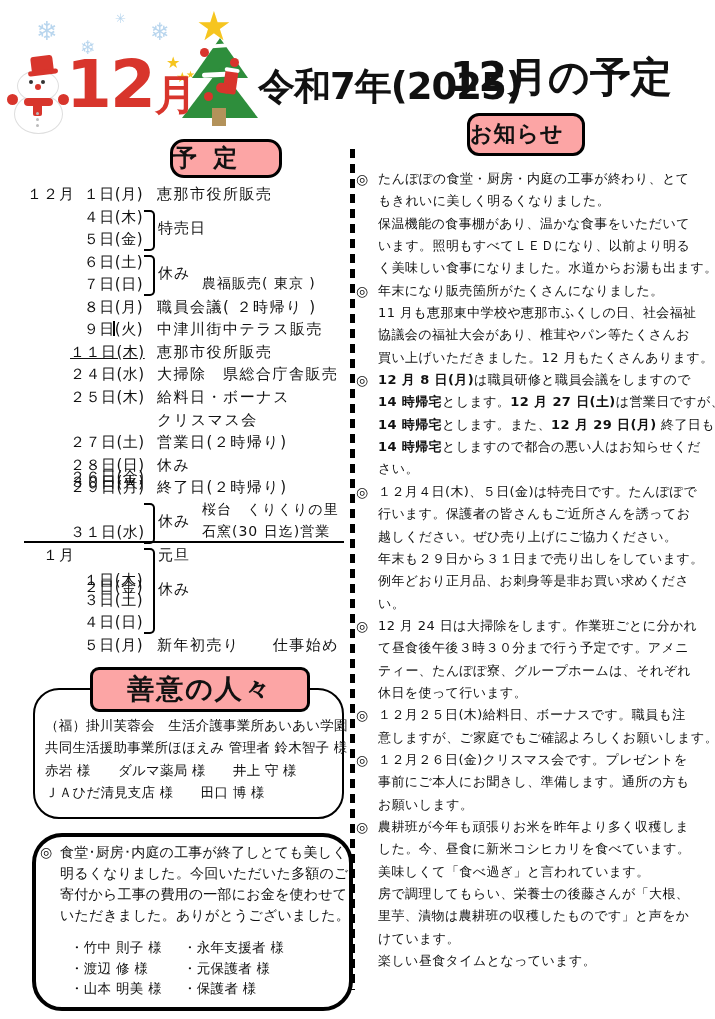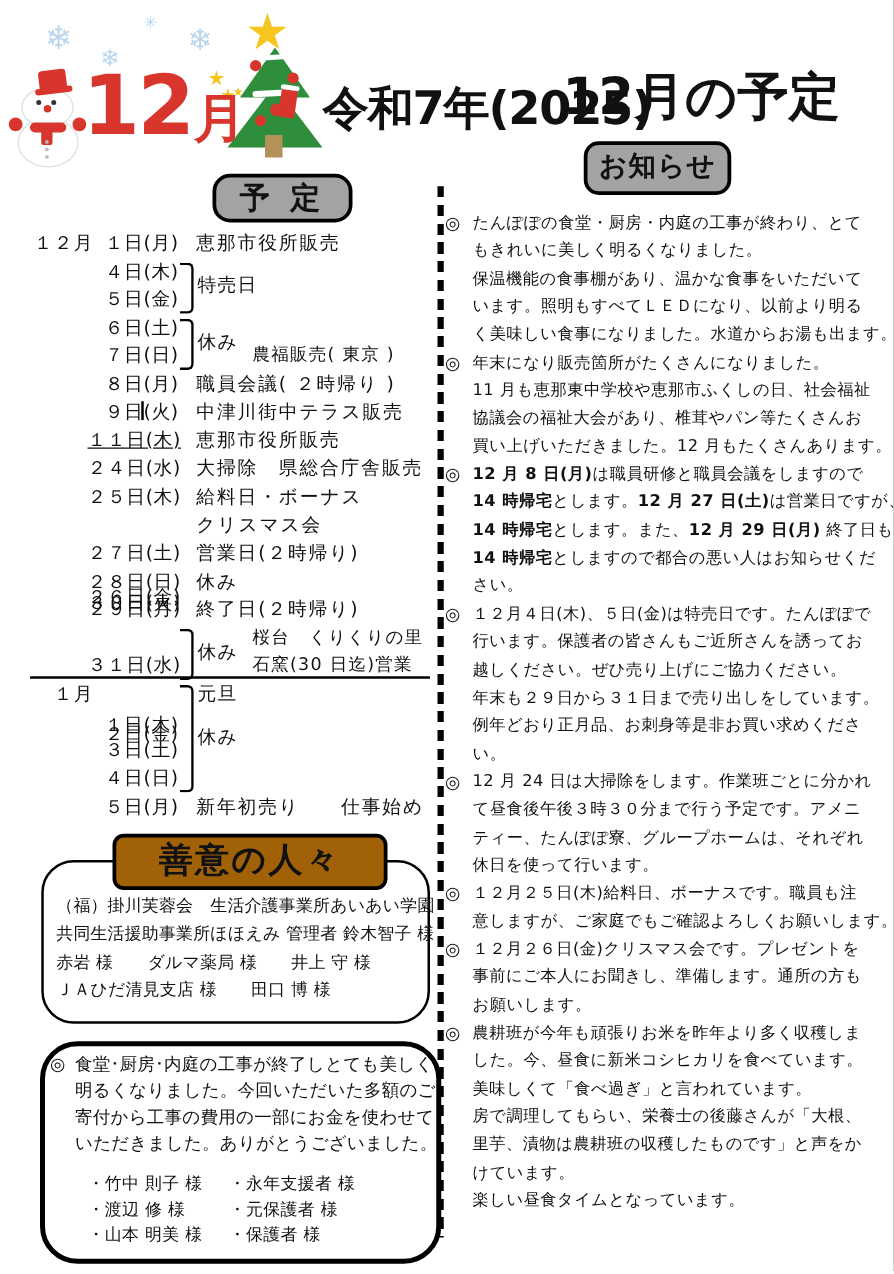--- a/index.html
+++ b/index.html
@@ -44,21 +44,21 @@
   .tree-ministar{left:-6px;top:56px;font-size:14px;color:var(--yellow);line-height:1;}
 
   
   .month-badge{position:absolute;left:66px;top:52px;color:var(--red);font-weight:bold;display:flex;align-items:flex-end;line-height:1;}
   .mb-num{font-size:66px;letter-spacing:-2px;}
   .mb-unit{font-size:42px;margin-left:1px;margin-bottom:2px;}
 
   .era-title{position:absolute;left:258px;top:62px;font-size:37px;font-weight:bold;letter-spacing:-1px;white-space:nowrap;}
   .main-title{position:absolute;left:450px;top:50px;font-size:41px;font-weight:bold;letter-spacing:0px;white-space:nowrap;}
 
-  .box-label{position:absolute;border:3px solid #000;border-radius:12px;background:#a3a3a3;font-weight:bold;text-align:center;white-space:nowrap;}
+  .box-label{position:absolute;border:3px solid #000;border-radius:12px;background:#fca5a5;font-weight:bold;white-space:nowrap;}
   .schedule-box{left:170px;top:139px;width:106px;height:33px;font-size:24px;line-height:33px;letter-spacing:4px;border-radius:14px;}
   .notices-box{left:467px;top:113px;width:112px;height:37px;font-size:22px;line-height:36px;letter-spacing:1px;}
 
   
   .divider{position:absolute;left:350px;top:149px;width:4.5px;height:841px;
     background:repeating-linear-gradient(180deg,#000 0 9px,transparent 9px 15px);}
 
   
   .s-month{position:absolute;left:18px;width:57px;text-align:right;font-size:15px;letter-spacing:1px;white-space:pre;}
   .s-date{position:absolute;left:70px;width:73px;text-align:right;font-size:15px;letter-spacing:0.5px;white-space:pre;}
@@ -73,21 +73,21 @@
   
   .notices{position:absolute;left:356px;top:168px;width:358px;}
   .notice{display:flex;}
   .notice .nb{flex:none;width:22px;font-size:14px;line-height:22.35px;}
   .notice .nl{flex:1;}
   .notice .nl div{font-size:13px;line-height:22.35px;letter-spacing:0.4px;white-space:nowrap;}
   .notice .bold{font-weight:bold;}
 
   
   .goodwill{position:absolute;left:33px;top:688px;width:307px;height:127px;border:2.5px solid #000;border-radius:26px;background:#fff;}
-  .goodwill-title{position:absolute;left:90px;top:667px;width:214px;height:39px;border:3.5px solid #000;border-radius:9px;background:#a16207;
+  .goodwill-title{position:absolute;left:90px;top:667px;width:214px;height:39px;border:3.5px solid #000;border-radius:9px;background:#fca5a5;
     font-size:27px;font-weight:bold;text-align:center;line-height:37px;letter-spacing:2px;}
   .goodwill-lines{position:absolute;left:45px;top:714px;}
   .goodwill-lines div{font-size:13.5px;line-height:22.3px;letter-spacing:0.2px;white-space:pre;}
 
   
   .thanks{position:absolute;left:32px;top:833px;width:313px;height:170px;border:4px solid #000;border-radius:30px;background:#fff;}
   .thanks-para{position:absolute;left:40px;top:842px;display:flex;}
   .thanks-para .nb{flex:none;width:20px;font-size:14px;line-height:21px;}
   .thanks-para .nl div{font-size:14px;line-height:21px;letter-spacing:0.2px;white-space:pre;}
   .thanks-names-left{position:absolute;left:70px;top:937px;}

